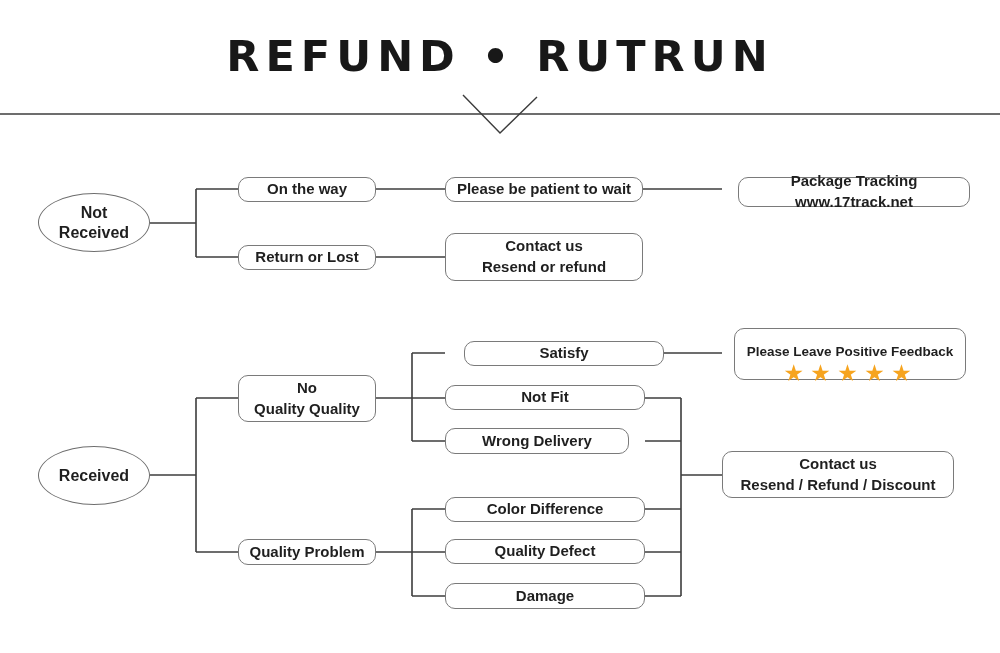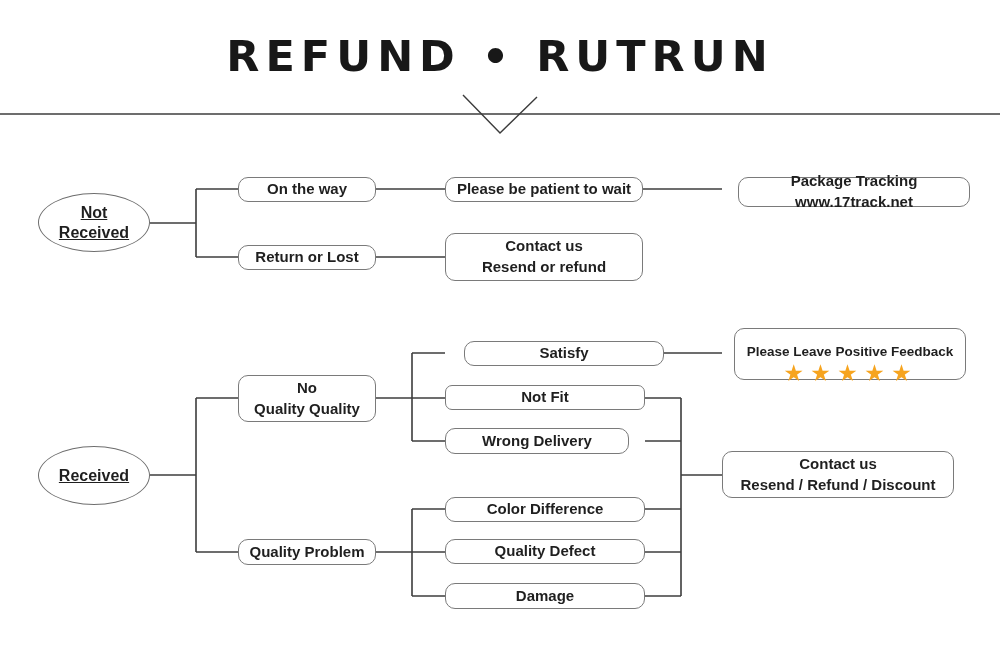--- a/index.html
+++ b/index.html
@@ -16,34 +16,34 @@
   .node{
     position:absolute;display:flex;align-items:center;justify-content:center;
     text-align:center;background:#ffffff;border:1.5px solid #7a7a7a;
     border-radius:10px;color:#1f1f1f;font-size:15px;font-weight:bold;
     white-space:pre-line;line-height:1.38;z-index:1;box-sizing:border-box;
   }
   .ellipse{
     position:absolute;display:flex;align-items:center;justify-content:center;
     text-align:center;background:#ffffff;border:1.5px solid #6e6e6e;
     border-radius:50%;color:#1f1f1f;font-size:16px;font-weight:bold;
-    white-space:pre-line;line-height:1.25;z-index:1;box-sizing:border-box;text-decoration:underline;
+    white-space:pre-line;line-height:1.25;z-index:1;box-sizing:border-box;
   }
   
   .el-notreceived{left:38px;top:193px;width:112px;height:59px;}
   .b-ontheway{left:238px;top:177px;width:138px;height:25px;}
   .b-patient{left:445px;top:177px;width:198px;height:25px;}
   .b-tracking{left:738px;top:167px;width:232px;height:30px;margin-top:10px;}
   .b-returnlost{left:238px;top:245px;width:138px;height:25px;}
   .b-contact1{left:445px;top:233px;width:198px;height:48px;}
   
   .el-received{left:38px;top:446px;width:112px;height:59px;}
   .b-noquality{left:238px;top:375px;width:138px;height:47px;}
   .b-satisfy{left:464px;top:341px;width:200px;height:25px;}
-  .b-notfit{left:445px;top:385px;width:200px;height:25px;border-radius:7px;}
+  .b-notfit{left:445px;top:385px;width:200px;height:25px;}
   .b-wrongdelivery{left:445px;top:428px;width:184px;height:26px;}
   .b-feedback{left:722px;top:328px;width:232px;height:52px;flex-direction:column;justify-content:center;padding-top:20px;margin-left:12px;}
   .b-feedback .fb-label{font-size:13.5px;font-weight:bold;line-height:1.2;}
   .b-feedback .fb-stars{font-size:20px;letter-spacing:9px;line-height:1.1;margin-top:1px;text-indent:4px;}
   .b-quality{left:238px;top:539px;width:138px;height:26px;}
   .b-colordiff{left:445px;top:497px;width:200px;height:25px;text-align:center;}
   .b-qualitydefect{left:445px;top:539px;width:200px;height:25px;}
   .b-damage{left:445px;top:583px;width:200px;height:26px;}
   .b-contact2{left:722px;top:451px;width:232px;height:47px;}
 </style>

